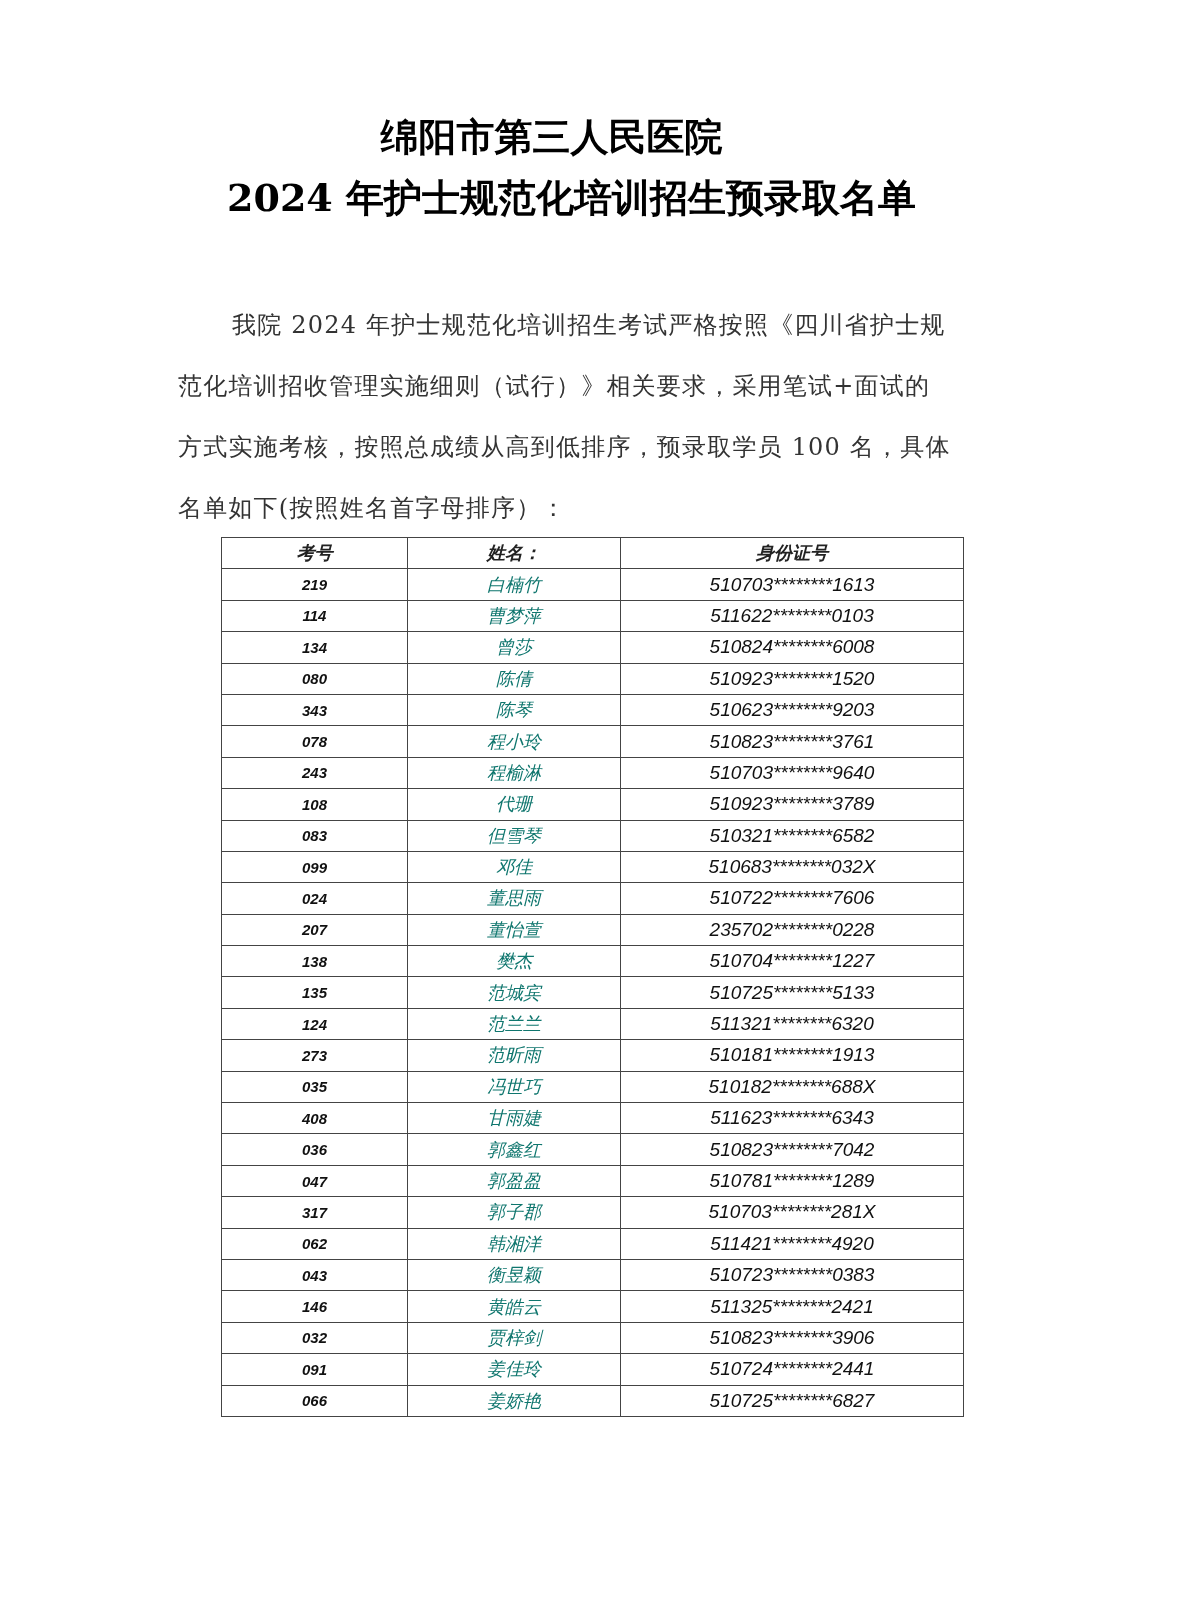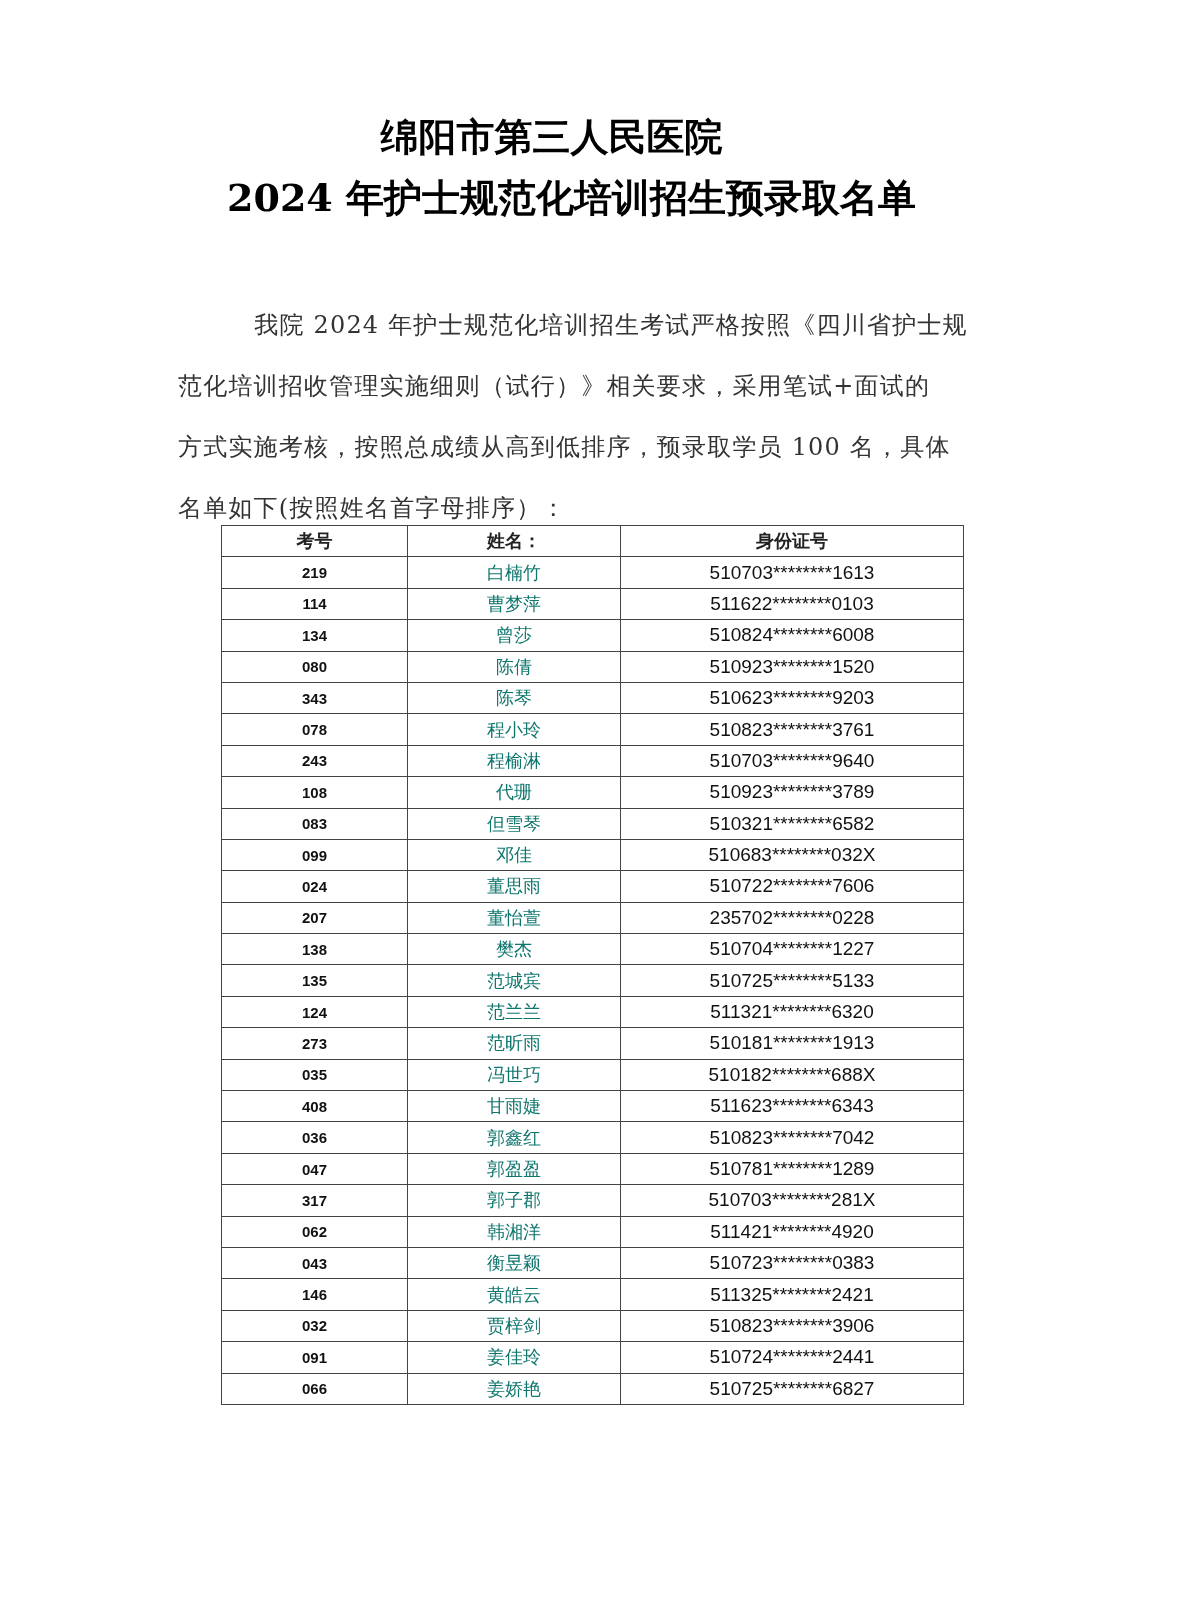--- a/index.html
+++ b/index.html
@@ -2,22 +2,22 @@
 <html><head>
 <meta charset="utf-8">
 <style>
   html, body { margin: 0; padding: 0; background: #ffffff; }
   body { width: 1187px; height: 1600px; position: relative; overflow: hidden; font-family: "DejaVu Serif", serif; color: #000; }
   .title { position: absolute; left: 0; width: 1103px; text-align: center; font-family: "DejaVu Serif", serif; font-weight: bold; color: #000; letter-spacing: 0px; }
   .title1 { top: 112px; font-size: 38px; line-height: 50px; }
   .title2 { top: 173px; font-size: 38px; line-height: 50px; padding-left: 20px; }
   .para { position: absolute; left: 178px; width: 812px; top: 300px; font-family: "DejaVu Serif", serif; font-size: 24px; color: #333; }
   .para .line { height: 61px; line-height: 50px; white-space: nowrap; letter-spacing: 1.2px; }
-  .para .indent { padding-left: 54px; text-align: center; }
-  table.roster { position: absolute; left: 221px; top: 525px; width: 742px; border-collapse: collapse; table-layout: fixed; }
+  .para .indent { padding-left: 54px; }
+  table.roster { position: absolute; left: 221px; top: 537px; width: 742px; border-collapse: collapse; table-layout: fixed; font-style: italic; }
   table.roster td, table.roster th { border: 1.2px solid #444; height: 30.4px; padding: 0; text-align: center; vertical-align: middle; }
   table.roster th { font-family: "DejaVu Serif", serif; font-weight: bold; font-size: 18px; color: #222; }
   td.num { font-family: "Liberation Sans", sans-serif; font-weight: bold; font-size: 15px; color: #111; }
   td.name { font-family: "DejaVu Serif", serif; font-size: 18px; color: #0f766e; }
   td.idno { font-family: "Liberation Sans", sans-serif; font-size: 19px; color: #111; }
   col.c1 { width: 186px; } col.c2 { width: 213px; } col.c3 { width: 343px; }
 </style>
 </head>
 <body>
 

